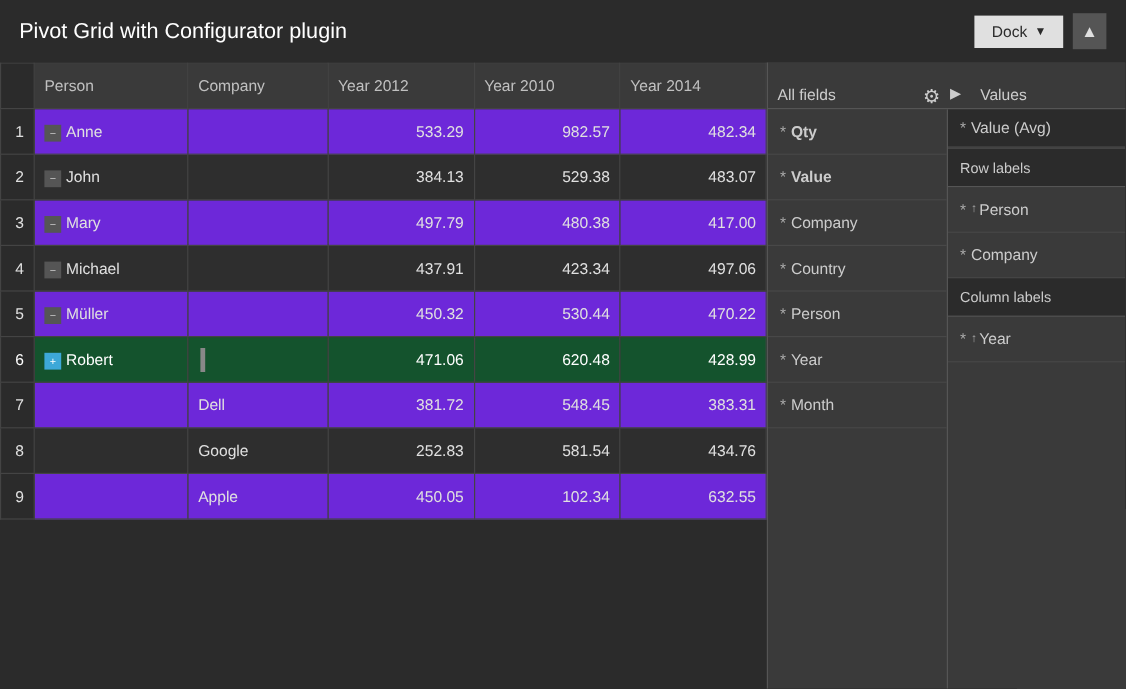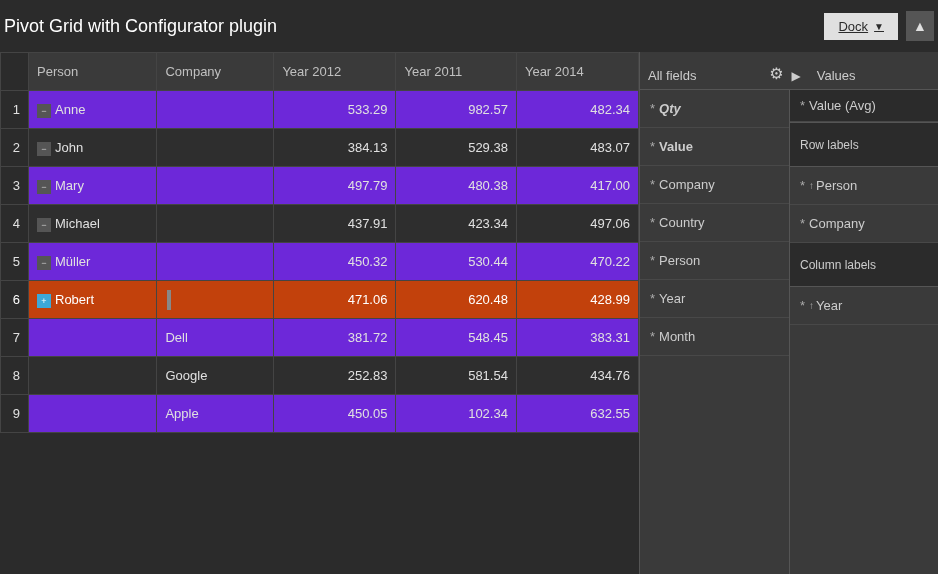--- a/index.html
+++ b/index.html
@@ -12,39 +12,38 @@
       height: 574px;
       overflow: hidden;
     }
 
     
     .app-header {
       background: #2b2b2b;
       display: flex;
       align-items: center;
       justify-content: space-between;
-      padding: 8px 4px;
+      padding: 8px 16px;
       height: 52px;
     }
     .app-title {
       color: #ffffff;
       font-size: 18px;
       font-weight: normal;
     }
     .dock-btn {
       background: #e0e0e0;
       color: #2b2b2b;
       border: none;
       padding: 6px 14px;
       font-size: 13px;
       cursor: pointer;
       display: flex;
       align-items: center;
       gap: 6px;
-      text-decoration: underline;
     }
     .dock-btn .chevron {
       font-size: 10px;
     }
     .collapse-btn {
       background: #555;
       border: none;
       color: #e0e0e0;
       width: 28px;
       height: 30px;
@@ -91,21 +90,21 @@
     }
     .grid-table tbody td.numeric {
       text-align: right;
       color: #e0e0e0;
       margin-left: 12px;
     }
     .grid-table tbody tr:nth-child(even) td {
       background: #2e2e2e;
     }
     .grid-table tbody tr.selected td {
-      background: #c2410c;
+      background: #14532d;
       color: #fff;
     }
     .row-num {
       color: #999;
       width: 28px;
       text-align: right;
       background: #2b2b2b !important;
       border-color: #444;
     }
     .expand-icon {
@@ -146,22 +145,22 @@
     .config-panel {
       flex: 1;
       background: #3a3a3a;
       display: flex;
       flex-direction: column;
     }
 
     
     .config-toolbar {
       display: flex;
-      align-items: flex-end;
-      padding: 6px 8px;
+      align-items: flex-start;
+      padding: 19px 8px;
       background: #3a3a3a;
       border-bottom: 1px solid #555;
       gap: 8px;
       height: 38px;
     }
     .config-toolbar-label {
       color: #ccc;
       font-size: 13px;
       flex: 1;
     }
@@ -211,21 +210,21 @@
       flex-direction: column;
       overflow-y: auto;
     }
 
     .section-header {
       background: #2b2b2b;
       padding: 6px 10px;
       color: #ccc;
       font-size: 12px;
       border-bottom: 1px solid #555;
-      height: 44px;
+      height: 32px;
       display: flex;
       align-items: center;
     }
 
     .label-item {
       padding: 6px 10px;
       height: 38px;
       display: flex;
       align-items: center;
       border-bottom: 1px solid #484848;
@@ -286,21 +285,21 @@
           <th>
             <span>Person</span>
           </th>
           <th>
             <span>Company</span>
           </th>
           <th class="numeric">
             <span>Year 2012</span>
           </th>
           <th class="numeric">
-            <span>Year 2011</span>
+            <span>Year 2010</span>
           </th>
           <th class="numeric">
             <span>Year 2014</span>
           </th>
         </tr>
       </thead>
       <tbody id="grid-body">
       <tr>
             <td class="row-num">1</td>
             <td><span class="expand-icon">−</span>Anne</td>
@@ -384,21 +383,21 @@
       <span class="gear-icon">⚙</span>
       <span class="arrow-right-icon">▶</span>
       <span class="config-toolbar-label" style="flex:1;text-align:left;margin-left:8px;">Values</span>
     </div>
 
     <div class="config-content">
 
       <div class="fields-panel" id="fields-panel">
       <div class="field-item">
             <span class="asterisk">* </span>
-            <span style="font-weight: bold; font-style: italic;">Qty</span>
+            <span style="font-weight: bold;">Qty</span>
           </div>
           <div class="field-item">
             <span class="asterisk">* </span>
             <span style="font-weight: bold;">Value</span>
           </div>
           <div class="field-item">
             <span class="asterisk">* </span>
             <span>Company</span>
           </div>
           <div class="field-item">

